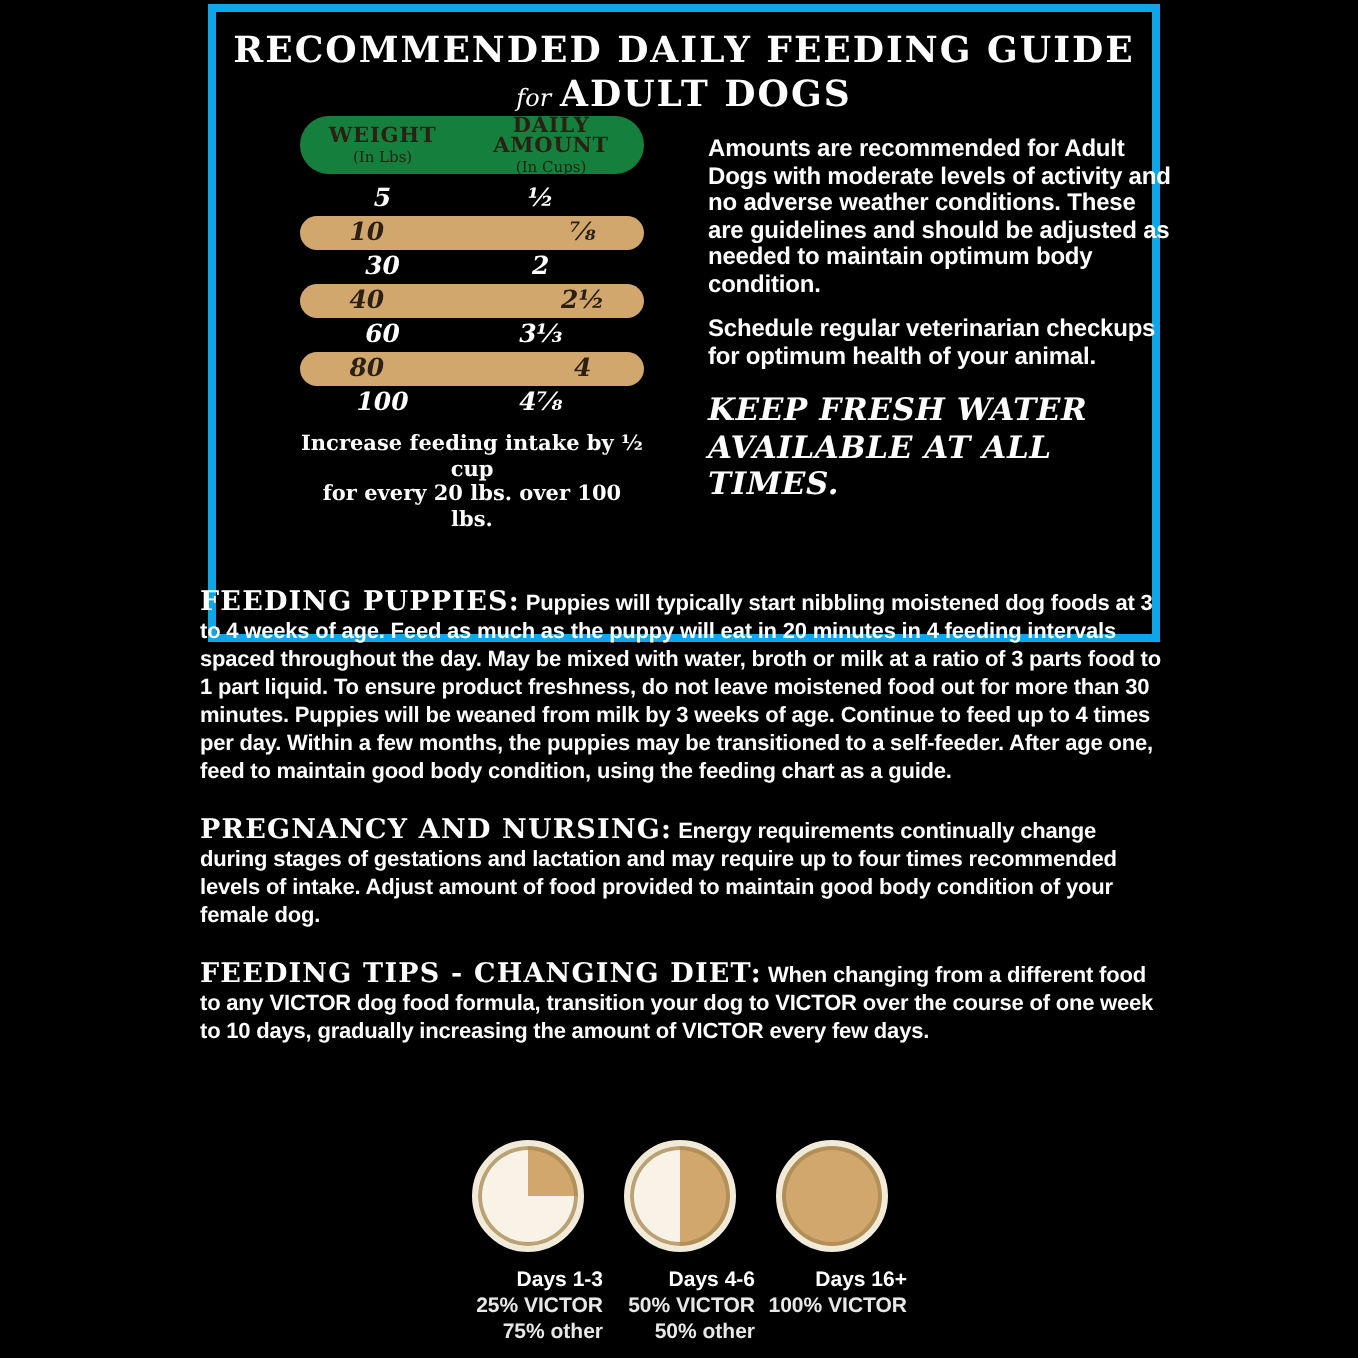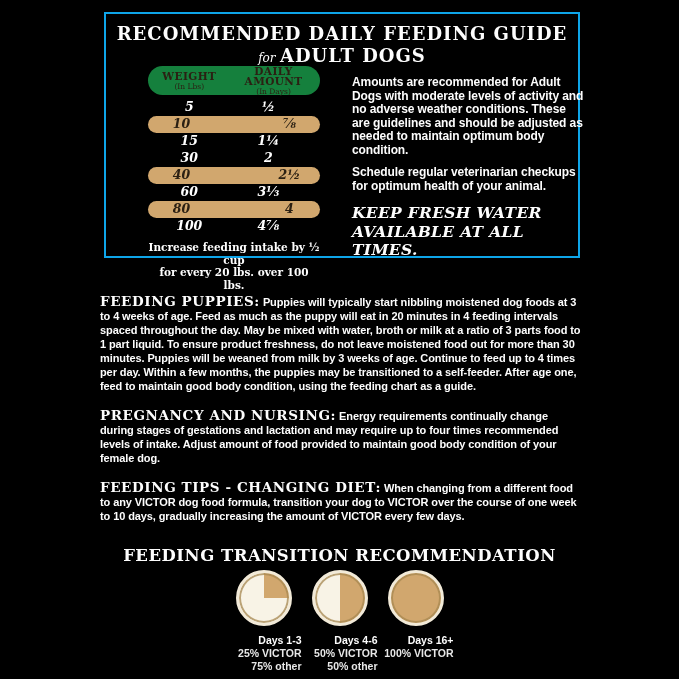--- a/index.html
+++ b/index.html
@@ -2,22 +2,22 @@
 <html><head>
 <meta charset="utf-8">
 <style>
   html,body{margin:0;padding:0;background:#000;}
   .canvas{
     position:relative;width:679px;height:679px;background:#000;overflow:hidden;
     font-family:"Liberation Sans",sans-serif;color:#fff;
   }
   
   .guide-box{
-    position:absolute;left:104px;top:12px;width:476px;height:246px;
-    border:2px solid #0ea5e9;box-sizing:border-box;
+    position:absolute;left:104px;top:2px;width:476px;height:319px;
+    border:4px solid #0ea5e9;box-sizing:border-box;
   }
   .box-title{ text-align:center;margin-top:10px;line-height:1.1; }
   .box-title .t1{
     font-family:"DejaVu Serif",serif;font-weight:bold;font-size:18px;
     letter-spacing:1px;color:#fdfdfd;
   }
   .box-title .t2{ margin-top:2px; }
   .box-title .t2 .for{
     font-family:"DejaVu Serif",serif;font-style:italic;font-size:12px;color:#fdfdfd;
   }
@@ -98,35 +98,31 @@
     </div>
 
     <div class="table-col">
       <div class="hdr-pill">
         <div class="hdr-cell c1">
           <div class="hdr-main">WEIGHT</div>
           <div class="hdr-sub">(In Lbs)</div>
         </div>
         <div class="hdr-cell c2">
           <div class="hdr-main">DAILY AMOUNT</div>
-          <div class="hdr-sub">(In Days)</div>
+          <div class="hdr-sub">(In Cups)</div>
         </div>
       </div>
 
       <div class="t-row">
         <div class="t-cell c1">5</div>
         <div class="t-cell c2">½</div>
       </div>
       <div class="t-row pill">
         <div class="t-cell c1">10</div>
         <div class="t-cell c2">⅞</div>
-      </div>
-      <div class="t-row">
-        <div class="t-cell c1">15</div>
-        <div class="t-cell c2">1¼</div>
       </div>
       <div class="t-row">
         <div class="t-cell c1">30</div>
         <div class="t-cell c2">2</div>
       </div>
       <div class="t-row pill">
         <div class="t-cell c1">40</div>
         <div class="t-cell c2">2½</div>
       </div>
       <div class="t-row">
@@ -154,21 +150,20 @@
       <div class="keep-fresh">KEEP FRESH WATER AVAILABLE AT ALL TIMES.</div>
     </div>
   </div>
 
   <div class="sections">
     <p class="section-para"><span class="section-head">FEEDING PUPPIES:</span><span> Puppies will typically start nibbling moistened dog foods at 3 to 4 weeks of age. Feed as much as the puppy will eat in 20 minutes in 4 feeding intervals spaced throughout the day. May be mixed with water, broth or milk at a ratio of 3 parts food to 1 part liquid. To ensure product freshness, do not leave moistened food out for more than 30 minutes. Puppies will be weaned from milk by 3 weeks of age. Continue to feed up to 4 times per day. Within a few months, the puppies may be transitioned to a self-feeder. After age one, feed to maintain good body condition, using the feeding chart as a guide.</span></p>
     <p class="section-para"><span class="section-head">PREGNANCY AND NURSING:</span><span> Energy requirements continually change during stages of gestations and lactation and may require up to four times recommended levels of intake. Adjust amount of food provided to maintain good body condition of your female dog.</span></p>
     <p class="section-para"><span class="section-head">FEEDING TIPS - CHANGING DIET:</span><span> When changing from a different food to any VICTOR dog food formula, transition your dog to VICTOR over the course of one week to 10 days, gradually increasing the amount of VICTOR every few days.</span></p>
   </div>
 
-  <div class="trans-head">FEEDING TRANSITION RECOMMENDATION</div>
 
   <div class="pies-row">
     <div class="pie-group">
       <div class="pie" style="background: conic-gradient(rgb(209, 167, 110) 0deg, rgb(209, 167, 110) 25%, rgb(248, 243, 230) 25%, rgb(248, 243, 230) 100%);"></div>
       <div class="pie-days">Days 1-3</div>
       <div class="pie-line">25% VICTOR</div>
       <div class="pie-line">75% other</div>
     </div>
     <div class="pie-group">
       <div class="pie" style="background: conic-gradient(rgb(209, 167, 110) 0deg, rgb(209, 167, 110) 50%, rgb(248, 243, 230) 50%, rgb(248, 243, 230) 100%);"></div>

